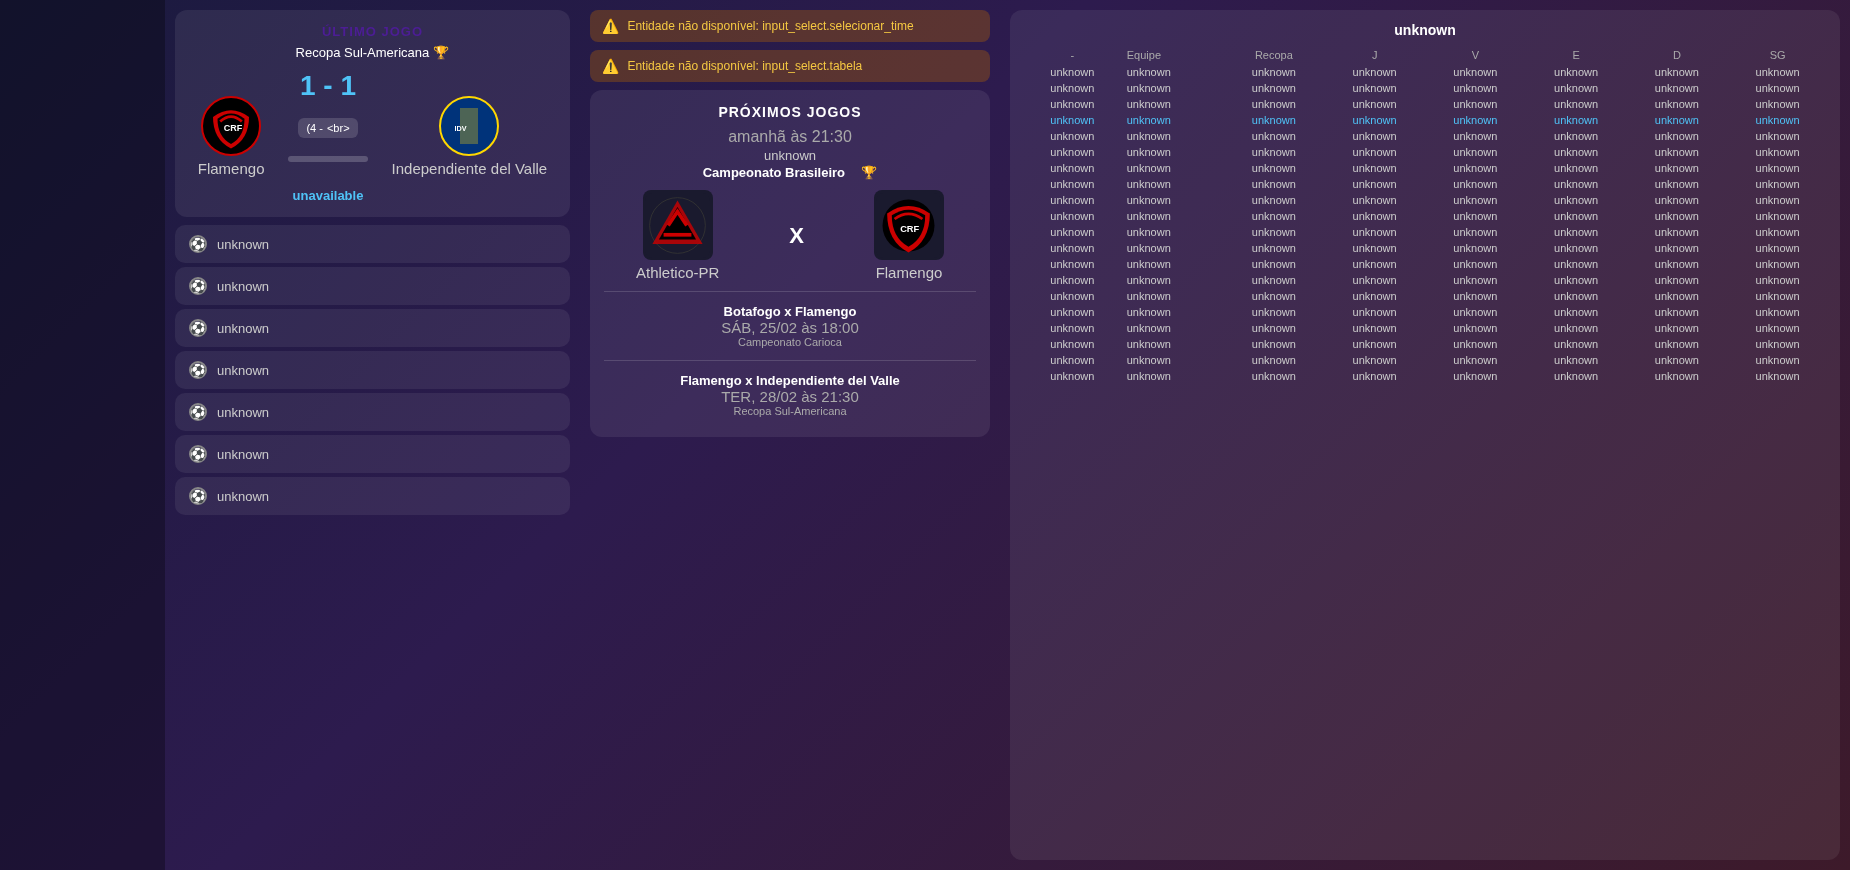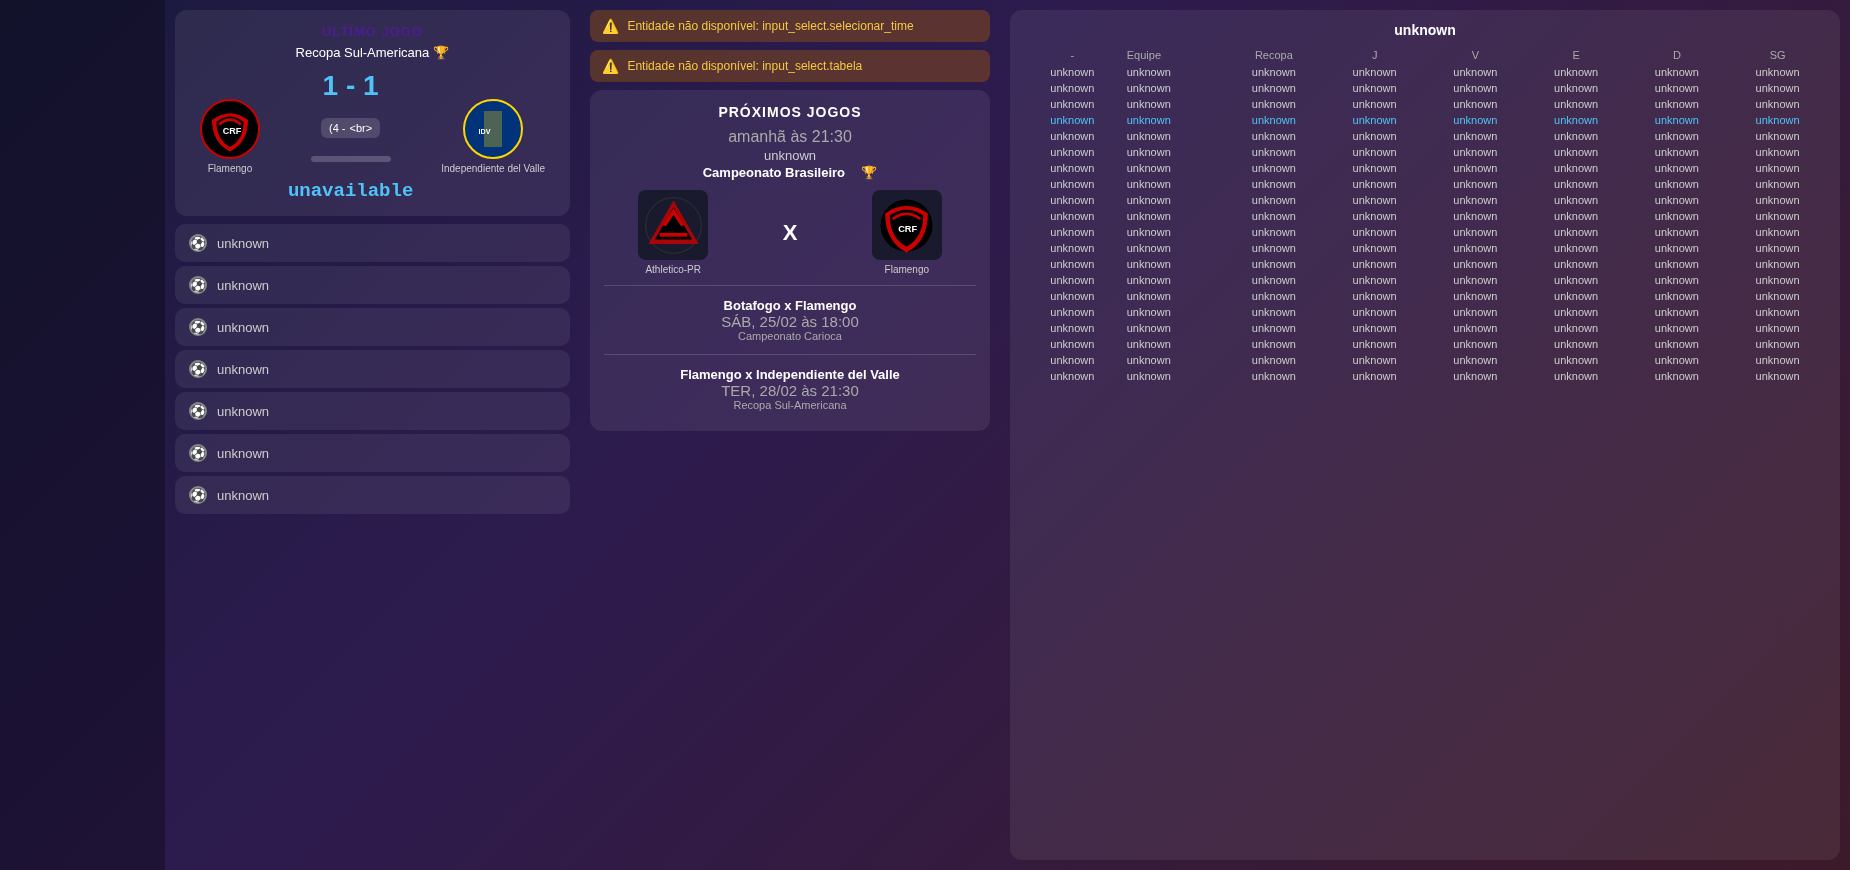--- a/index.html
+++ b/index.html
@@ -91,21 +91,21 @@
       background: #000;
       border: 2px solid #c00;
     }
 
     .team-logo-valle {
       background: #00337a;
       border: 2px solid #ffd700;
     }
 
     .team-name {
-      font-size: 10px;
+      font-size: 15px;
       color: #ccc;
     }
 
     .score-block {
       display: flex;
       flex-direction: column;
       align-items: center;
       gap: 16px;
     }
 
@@ -129,24 +129,23 @@
     .slider-bar {
       background: rgba(255,255,255,0.2);
       border-radius: 4px;
       height: 6px;
       width: 80px;
       margin-top: 2px;
     }
 
     .unavailable-text {
       color: #4fc3f7;
-      font-size: 19px;
+      font-size: 13px;
       font-weight: bold;
-      margin-top: 2px;
-      font-family: Liberation Mono, monospace;
+      margin-top: 10px;
     }
 
     .nav-list {
       display: flex;
       flex-direction: column;
       gap: 4px;
     }
 
     .nav-item {
       background: rgba(255,255,255,0.07);

